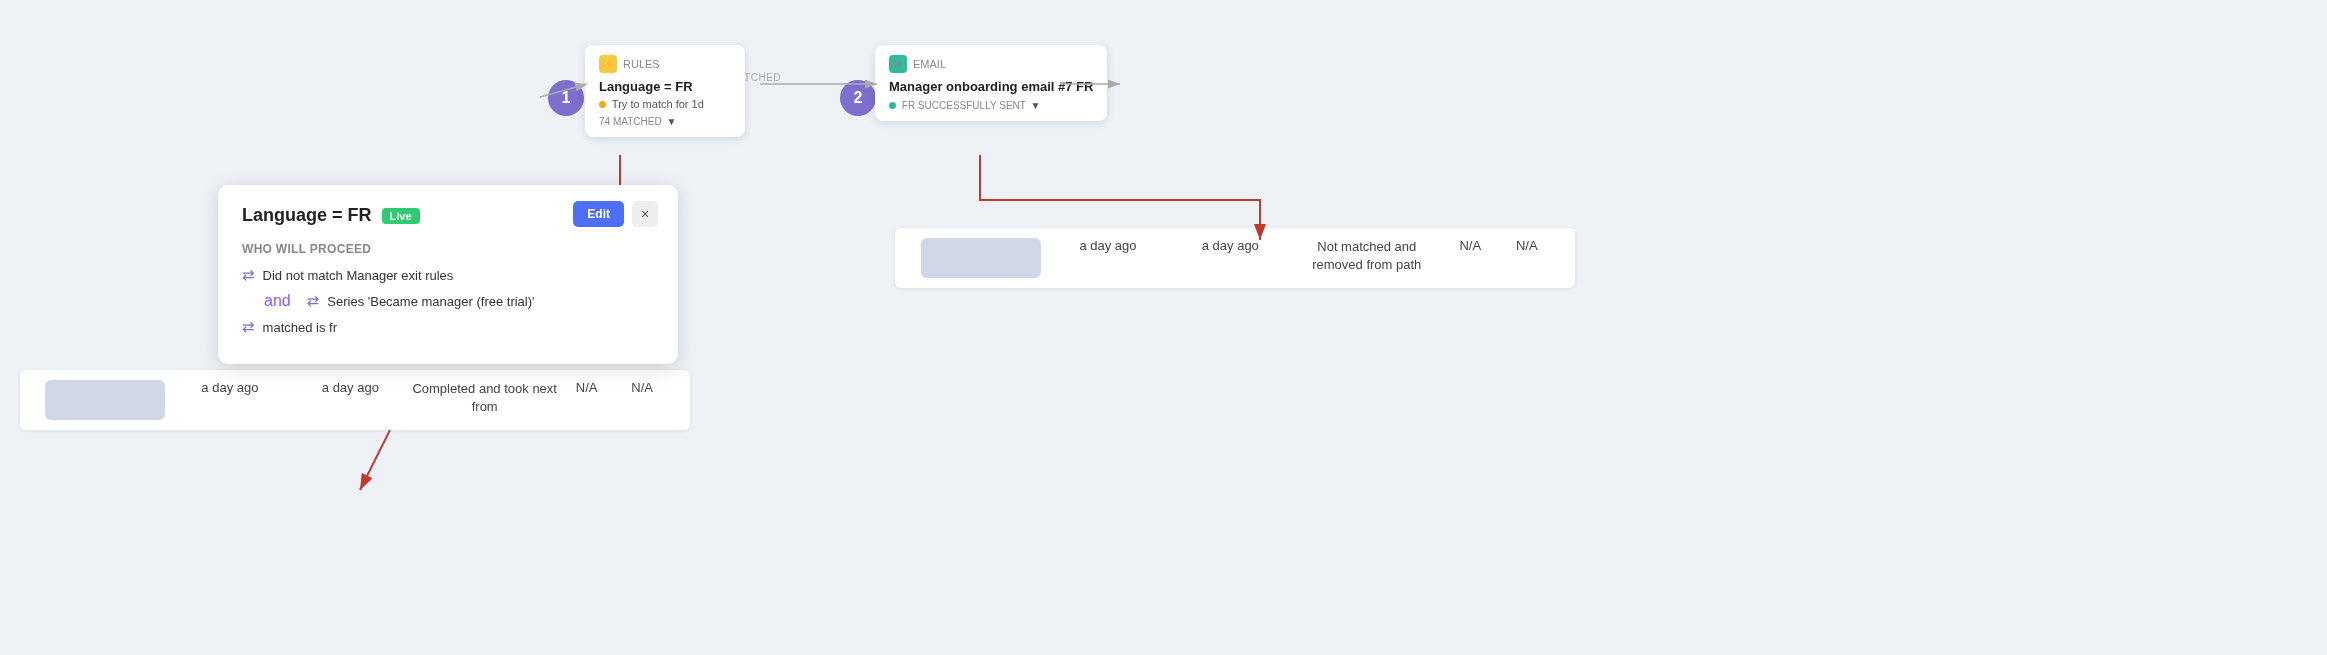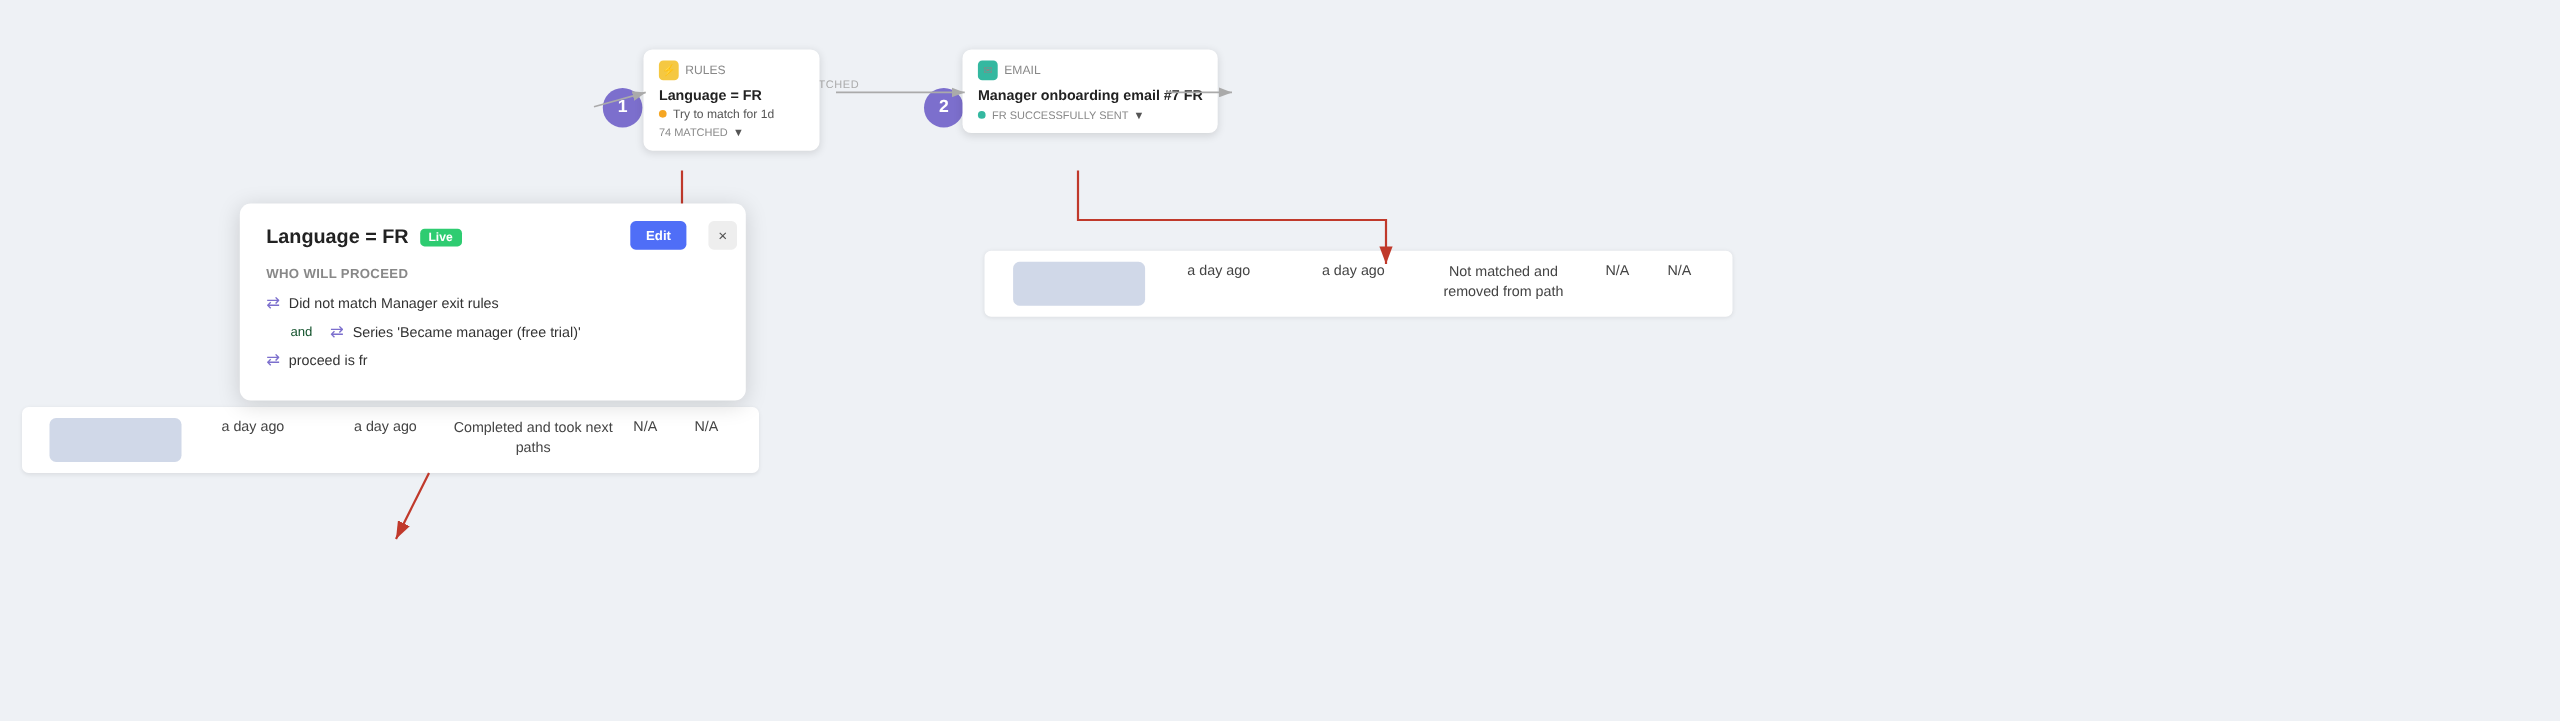--- a/index.html
+++ b/index.html
@@ -140,23 +140,23 @@
       background: #2ecc71;
       color: white;
       font-size: 11px;
       font-weight: 600;
       padding: 2px 8px;
       border-radius: 4px;
     }
     .panel-actions {
       position: absolute;
       top: 16px;
-      right: 8px;
-      display: flex;
-      gap: 20px;
+      right: 20px;
+      display: flex;
+      gap: 8px;
       padding-left: 13px;
     }
     .btn-edit {
       background: #4f6ef7;
       color: white;
       border: none;
       border-radius: 5px;
       padding: 5px 14px;
       font-size: 12px;
       font-weight: 600;
@@ -186,22 +186,22 @@
       gap: 8px;
       margin-bottom: 8px;
       font-size: 13px;
       color: #333;
     }
     .rule-icon {
       color: #7c6fcd;
       font-size: 15px;
     }
     .and-text {
-      color: #14532d;
-      font-size: 12px;
+      color: #8b5cf6;
+      font-size: 16px;
       text-align: right;
     }
 
     
     .table-row {
       position: absolute;
       display: flex;
       align-items: flex-start;
       background: white;
       border-radius: 6px;
@@ -322,31 +322,31 @@
       <span class="rule-icon">⇄</span>
       <span>Did not match Manager exit rules</span>
     </div>
     <div class="rule-row">
       <span class="and-text" style="margin-left:22px;">and</span>
       <span class="rule-icon" style="margin-left:8px;">⇄</span>
       <span>Series 'Became manager (free trial)'</span>
     </div>
     <div class="rule-row">
       <span class="rule-icon">⇄</span>
-      <span>proceed is fr</span>
+      <span>matched is fr</span>
     </div>
   </div>
 
   <div class="table-row" style="left:20px; top:370px; width:670px;">
     <div class="table-cell" style="width:140px;">
       <div class="avatar-placeholder"></div>
     </div>
     <div class="table-cell" style="width:130px;">a day ago</div>
     <div class="table-cell" style="width:130px;">a day ago</div>
-    <div class="table-cell" style="width:160px; text-align:center; line-height:1.4;">Completed and took next paths</div>
+    <div class="table-cell" style="width:160px; text-align:center; line-height:1.4;">Completed and took next from</div>
     <div class="table-cell" style="width:60px;">N/A</div>
     <div class="table-cell" style="width:60px;">N/A</div>
   </div>
 
   <div class="table-row" style="left:895px; top:228px; width:680px;">
     <div class="table-cell" style="width:140px;">
       <div class="avatar-placeholder"></div>
     </div>
     <div class="table-cell" style="width:130px;">a day ago</div>
     <div class="table-cell" style="width:130px;">a day ago</div>

